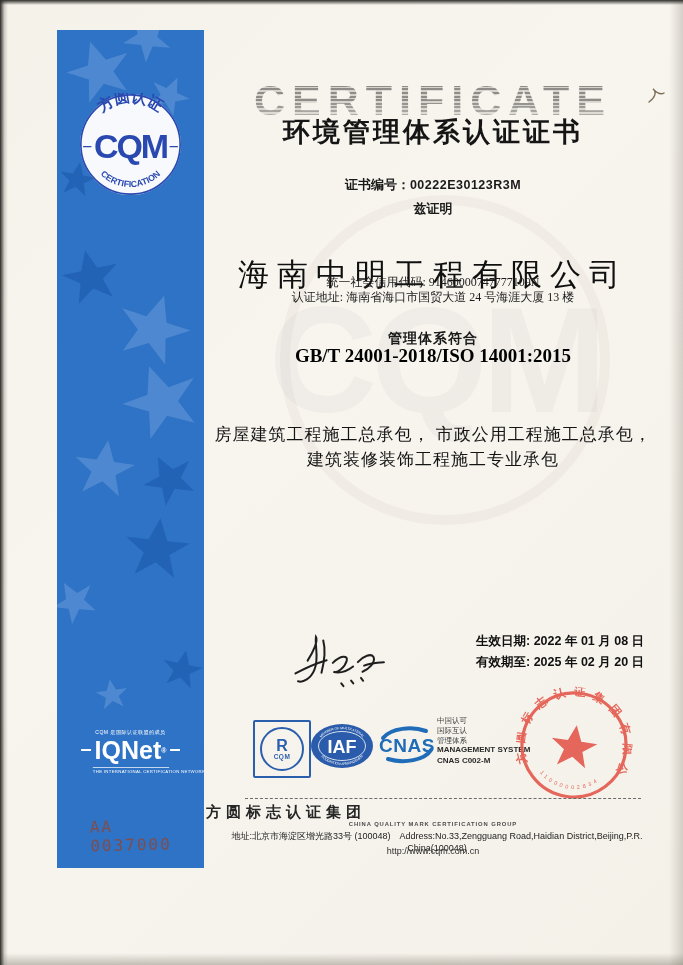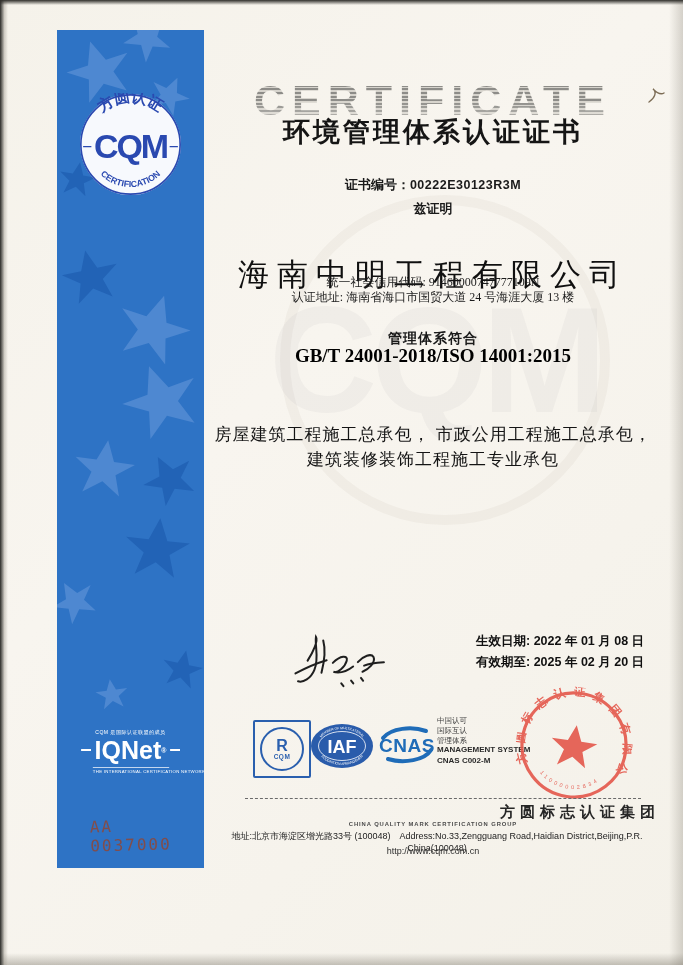--- a/index.html
+++ b/index.html
@@ -65,21 +65,21 @@
         font-family:"Liberation Sans",sans-serif;}
   .rcqm-r{font-size:16px;font-weight:bold;line-height:15px;}
   .rcqm-sub{font-size:6.5px;font-weight:bold;letter-spacing:.5px;}
   .iaf{left:310px;top:723px;}
   .cnas{left:376px;top:724px;}
   .accred{left:437px;top:716px;width:110px;font-size:7.5px;line-height:9.8px;color:#3a3a3a;text-align:left;}
   .accred .en{font-family:"Liberation Sans",sans-serif;font-weight:bold;font-size:8px;line-height:10.5px;color:#2b2b2b;}
   .stamp{left:516px;top:687px;opacity:.9;transform:rotate(8deg);}
   
   .divider{left:245px;top:798px;width:396px;height:0;border-top:1.5px dashed #6a6a6a;}
-  .group-name{left:206px;top:803px;width:454px;text-align:right;font-family:"Liberation Sans",sans-serif;
+  .group-name{left:206px;top:803px;width:454px;text-align:left;font-family:"Liberation Sans",sans-serif;
         font-weight:bold;font-size:15px;letter-spacing:5px;color:#262626;}
   .group-en{left:206px;top:820px;width:454px;text-align:center;font-family:"Liberation Sans",sans-serif;
         font-weight:bold;font-size:6.5px;letter-spacing:1px;color:#4c4c4c;transform:scale(.9);}
   .footer-addr{left:206px;top:830px;width:462px;text-align:center;font-family:"Liberation Sans",sans-serif;
         font-size:9px;color:#222;}
   .footer-web{left:206px;top:846px;width:454px;text-align:center;font-family:"Liberation Sans",sans-serif;
         font-weight:normal;font-size:9px;color:#2e2e2e;}
 </style>
 </head>
 <body>

